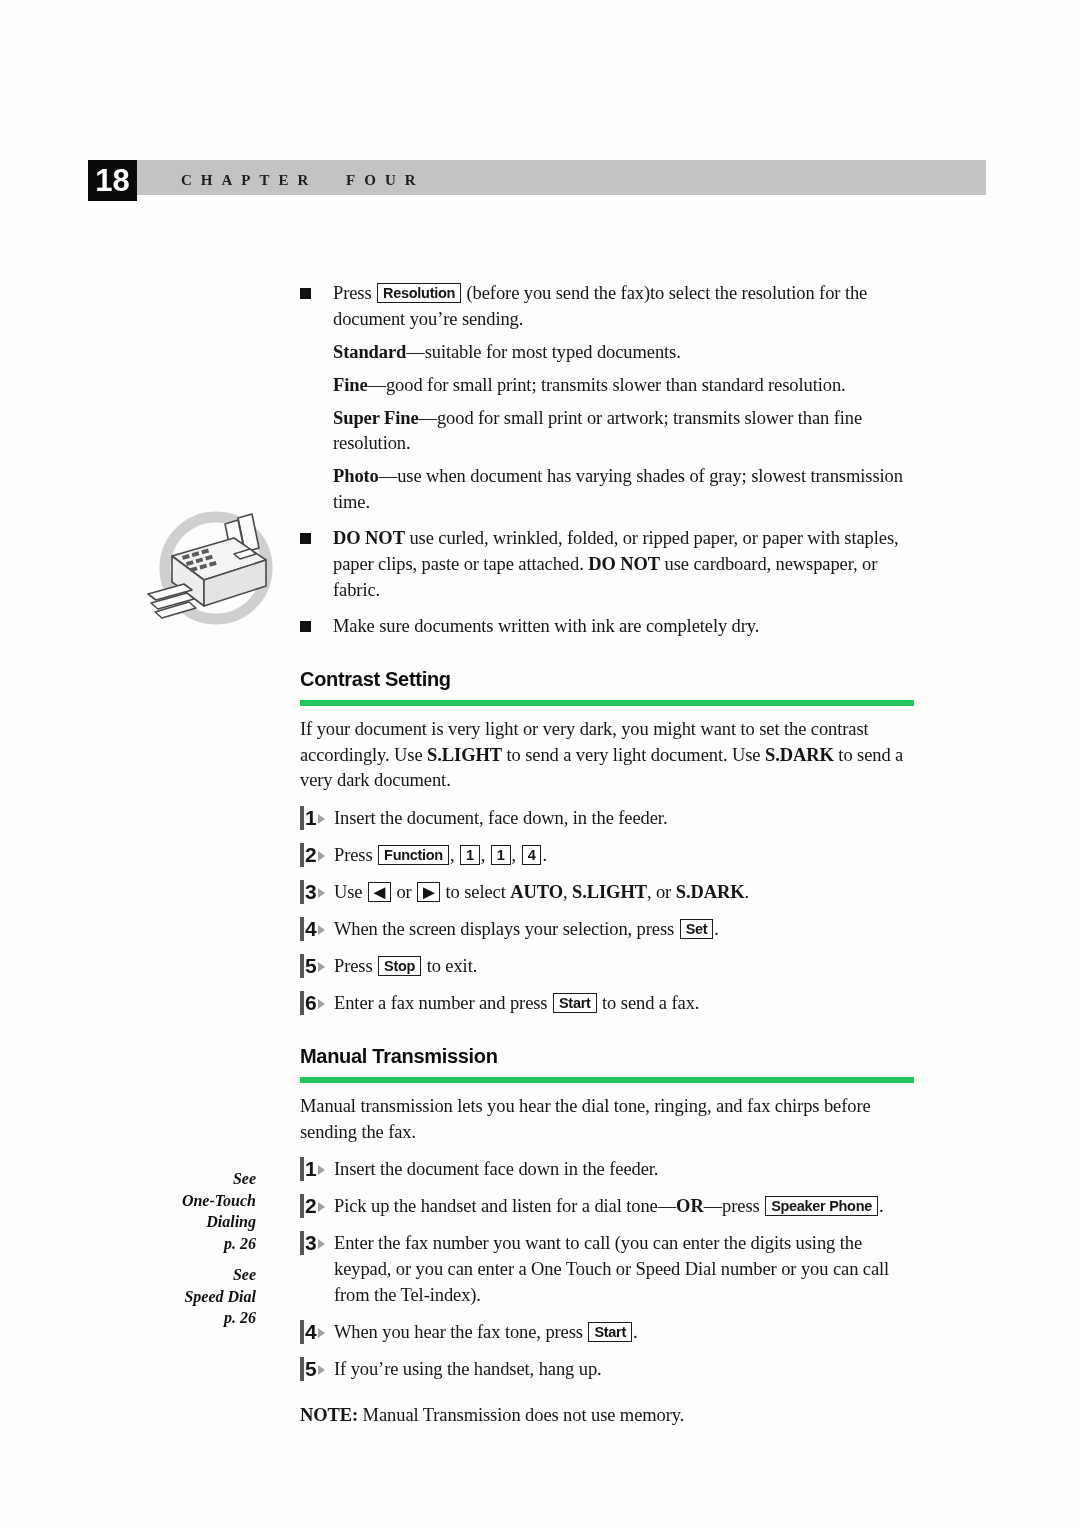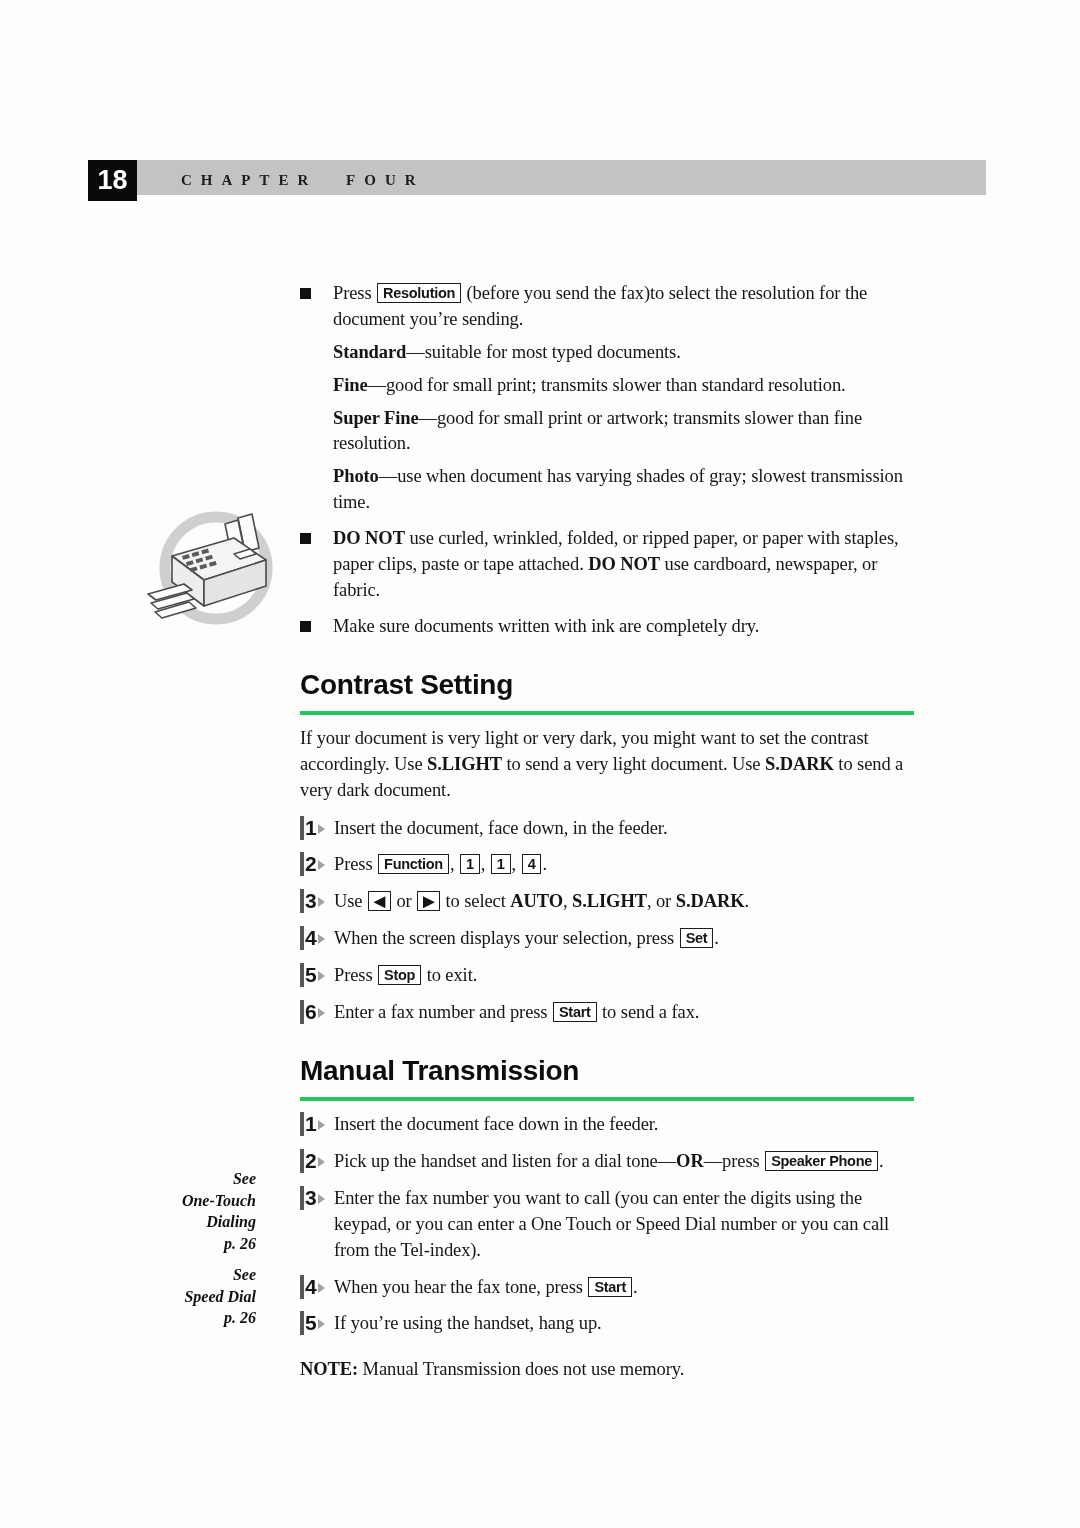--- a/index.html
+++ b/index.html
@@ -7,21 +7,21 @@
   .page {
     position:relative; width:1080px; height:1528px; margin:0 auto;
     background:#fdfdfc; color:#151515;
     font-family:"Liberation Serif", serif;
     overflow:hidden;
   }
   
   .header { position:absolute; top:160px; left:88px; right:94px; height:41px; }
   .pagenum-box {
     position:absolute; left:0; top:0; width:49px; height:41px; background:#0a0a0a;
-    color:#fff; font-family:"Liberation Sans", sans-serif; font-weight:bold; font-size:27px;
+    color:#fff; font-family:"Liberation Sans", sans-serif; font-weight:bold; font-size:31px;
     display:flex; align-items:center; justify-content:center;
   }
   .chapter-bar {
     position:absolute; left:49px; right:0; top:0; height:35px;
     background-color:#c3c3c3;
     background-image:
       radial-gradient(#9a9a9a 20%, rgba(0,0,0,0) 22%),
       radial-gradient(#a8a8a8 20%, rgba(0,0,0,0) 22%);
     background-size:4px 4px; background-position:0 0,2px 2px;
   }
@@ -34,23 +34,23 @@
   .main { position:absolute; left:300px; top:281px; width:614px; font-size:18.5px; line-height:1.4; letter-spacing:-0.1px; }
   b { font-weight:bold; }
   .bullet-row { display:flex; margin:0 0 7px 0; }
   .bullet-square { flex:none; width:11px; height:11px; background:#111; margin:7px 22px 0 0; }
   .bullet-text { flex:1; }
   .res-options { margin:2px 0 10px 33px; }
   .res-option { margin:7px 0; }
   .ink-bullet { margin-top:10px; }
   
   .section-title {
-    font-family:"Liberation Sans", sans-serif; font-weight:bold; font-size:28px;
+    font-family:"Liberation Sans", sans-serif; font-weight:bold; font-size:20px;
     letter-spacing:-0.3px; color:#0d0d0d;
-    border-bottom:4px solid #22c55e; padding-bottom:7px; margin:25px 0 11px 0;
+    border-bottom:6px solid #22c55e; padding-bottom:7px; margin:25px 0 11px 0;
   }
   .section-intro { margin:0 0 12px 0; }
   
   .step { display:flex; margin:11px 0; }
   .stepnum { flex:none; width:34px; display:flex; align-items:flex-start; }
   .stepnum .num {
     font-family:"Liberation Sans", sans-serif; font-weight:bold; font-size:21px; line-height:24px;
     color:#161616; border-left:4px solid #565656; padding-left:1px;
   }
   .stepnum .numarr {
@@ -204,20 +204,21 @@
         <span class="stepnum">
             <span class="num">6</span>
             <span class="numarr"></span>
           </span>
         <span class="steptext">Enter a fax number and press <span class="keycap">Start</span> to send a fax.</span>
       </div>
     </div>
 
     <div>
       <h2 class="section-title">Manual Transmission</h2>
+      <p class="section-intro">Manual transmission lets you hear the dial tone, ringing, and fax chirps before sending the fax.</p>
 
       <div class="step">
         <span class="stepnum">
             <span class="num">1</span>
             <span class="numarr"></span>
           </span>
         <span class="steptext">Insert the document face down in the feeder.</span>
       </div>
       <div class="step">
         <span class="stepnum">

